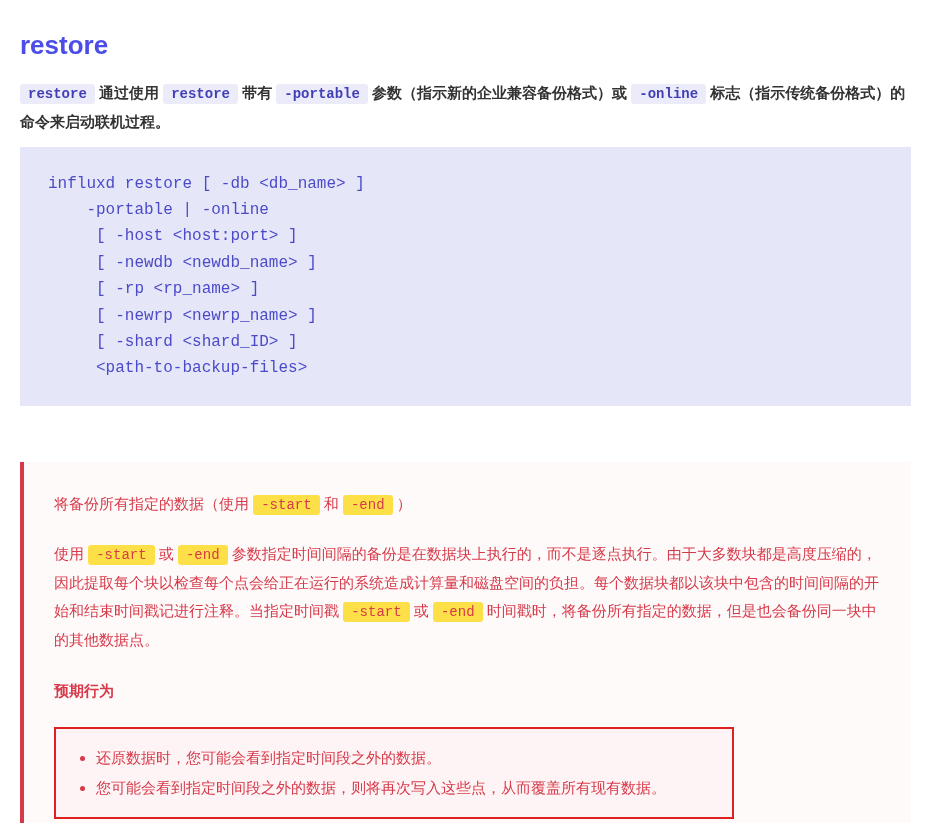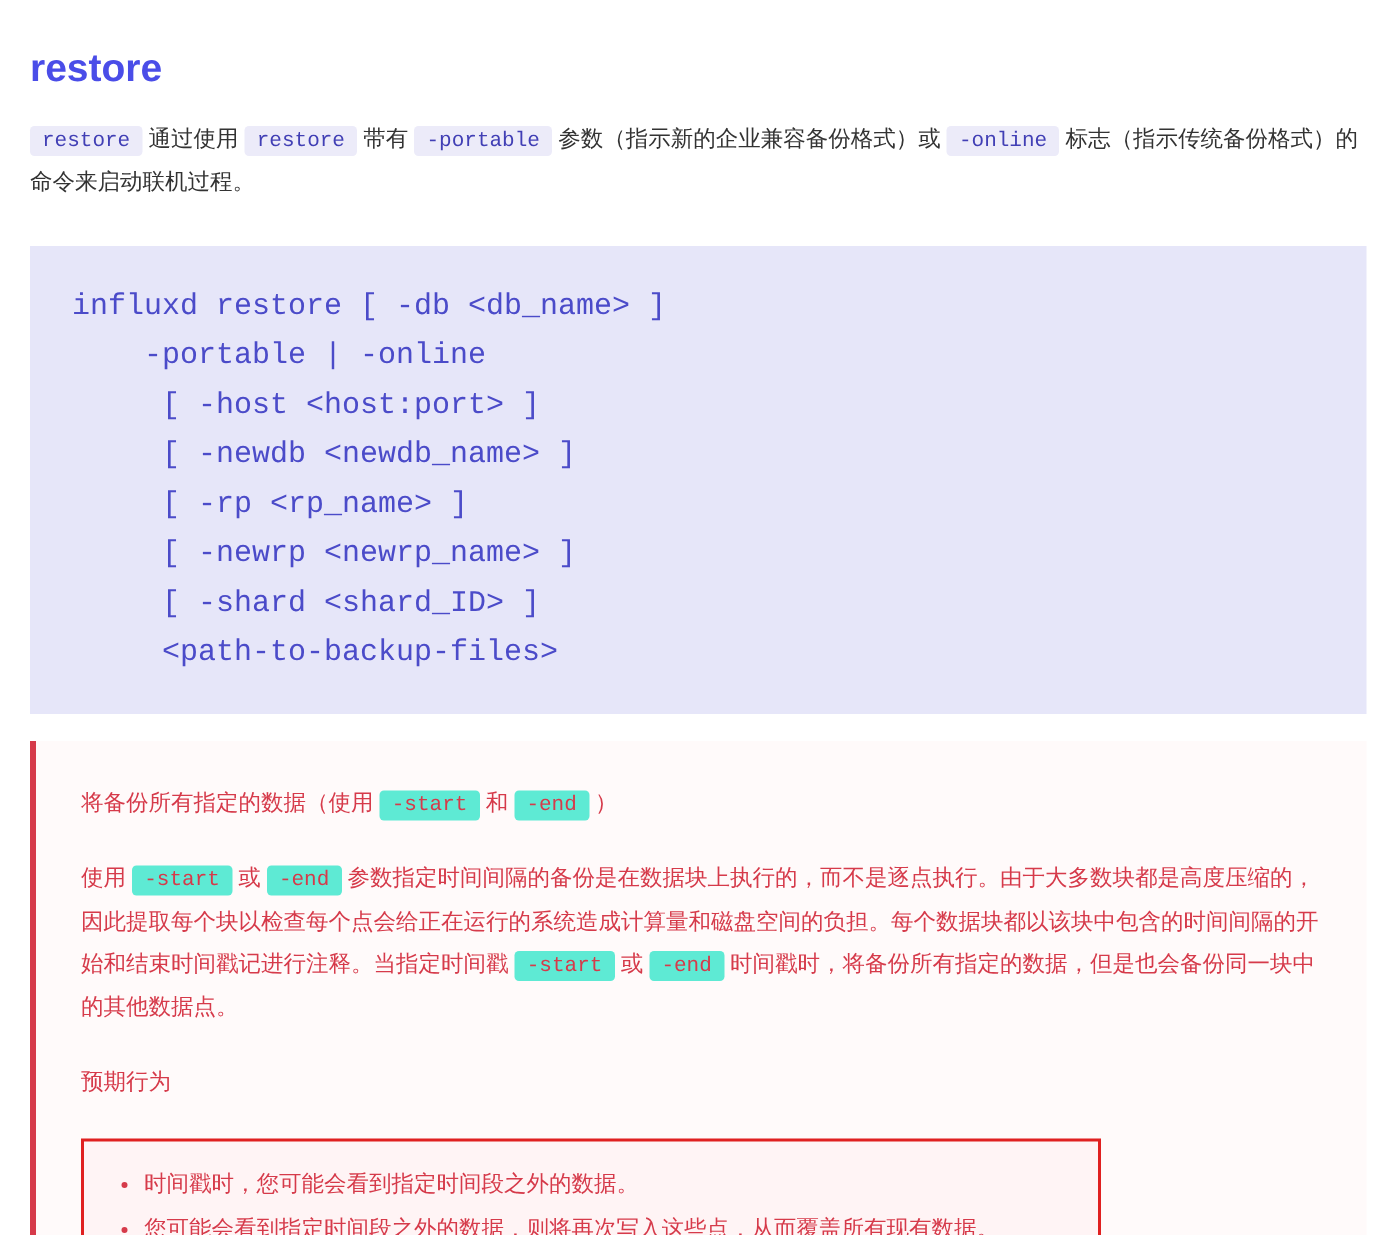--- a/index.html
+++ b/index.html
@@ -14,63 +14,64 @@
   h2.title {
     color: #4a4de8;
     font-size: 26px;
     font-weight: 600;
     margin: 10px 0 18px 0;
   }
   .para {
     font-size: 15px;
     line-height: 1.85;
     color: #333;
-    margin-bottom: 28px;
+    margin-bottom: 11px;
+    font-weight: bold;
   }
   code.inline {
     background: #ecebf9;
     color: #413fb5;
     padding: 2px 8px;
     border-radius: 3px;
     font-family: "SFMono-Regular", Consolas, "Liberation Mono", Menlo, monospace;
     font-size: 14px;
   }
   .codeblock {
     background: #e6e6f9;
     padding: 24px 28px;
     font-family: "SFMono-Regular", Consolas, "Liberation Mono", Menlo, monospace;
-    font-size: 20px;
+    font-size: 16px;
     line-height: 1.65;
     color: #4b4bc9;
     white-space: pre;
-    margin-bottom: 18px;
+    margin-bottom: 56px;
   }
   .note {
     border-left: 4px solid #d63a4a;
     background: #fffafa;
     padding: 28px 30px 28px 30px;
     margin-top: 10px;
   }
   .note .np {
     color: #d63a4a;
     font-size: 15px;
     line-height: 1.9;
     margin: 0 0 22px 0;
   }
   .note .np:last-child { margin-bottom: 0; }
   .note code.pink {
-    background: #5eead4;
+    background: #fde047;
     color: #d63a4a;
     padding: 2px 8px;
     border-radius: 3px;
     font-family: "SFMono-Regular", Consolas, "Liberation Mono", Menlo, monospace;
     font-size: 14px;
   }
   .note .strong {
-    font-weight: 400;
+    font-weight: 700;
   }
   .boxed {
     border: 2px solid #e02020;
     background: #fff4f5;
     padding: 14px 18px;
     max-width: 680px;
   }
   .boxed ul {
     margin: 0;
     padding-left: 22px;
@@ -101,17 +102,17 @@
 <div class="note">
   <p class="np">
     <span>将备份所有指定的数据（使用 </span><code class="pink">-start</code><span> 和 </span><code class="pink">-end</code><span> ）</span>
   </p>
   <p class="np">
     <span>使用 </span><code class="pink">-start</code><span> 或 </span><code class="pink">-end</code><span> 参数指定时间间隔的备份是在数据块上执行的，而不是逐点执行。由于大多数块都是高度压缩的，因此提取每个块以检查每个点会给正在运行的系统造成计算量和磁盘空间的负担。每个数据块都以该块中包含的时间间隔的开始和结束时间戳记进行注释。当指定时间戳 </span><code class="pink">-start</code><span> 或 </span><code class="pink">-end</code><span> 时间戳时，将备份所有指定的数据，但是也会备份同一块中的其他数据点。</span>
   </p>
   <p class="np strong">预期行为</p>
   <div class="boxed">
     <ul>
-      <li>时间戳时，您可能会看到指定时间段之外的数据。</li>
+      <li>还原数据时，您可能会看到指定时间段之外的数据。</li>
       <li>您可能会看到指定时间段之外的数据，则将再次写入这些点，从而覆盖所有现有数据。</li>
     </ul>
   </div>
 </div>
 
 </body></html>

